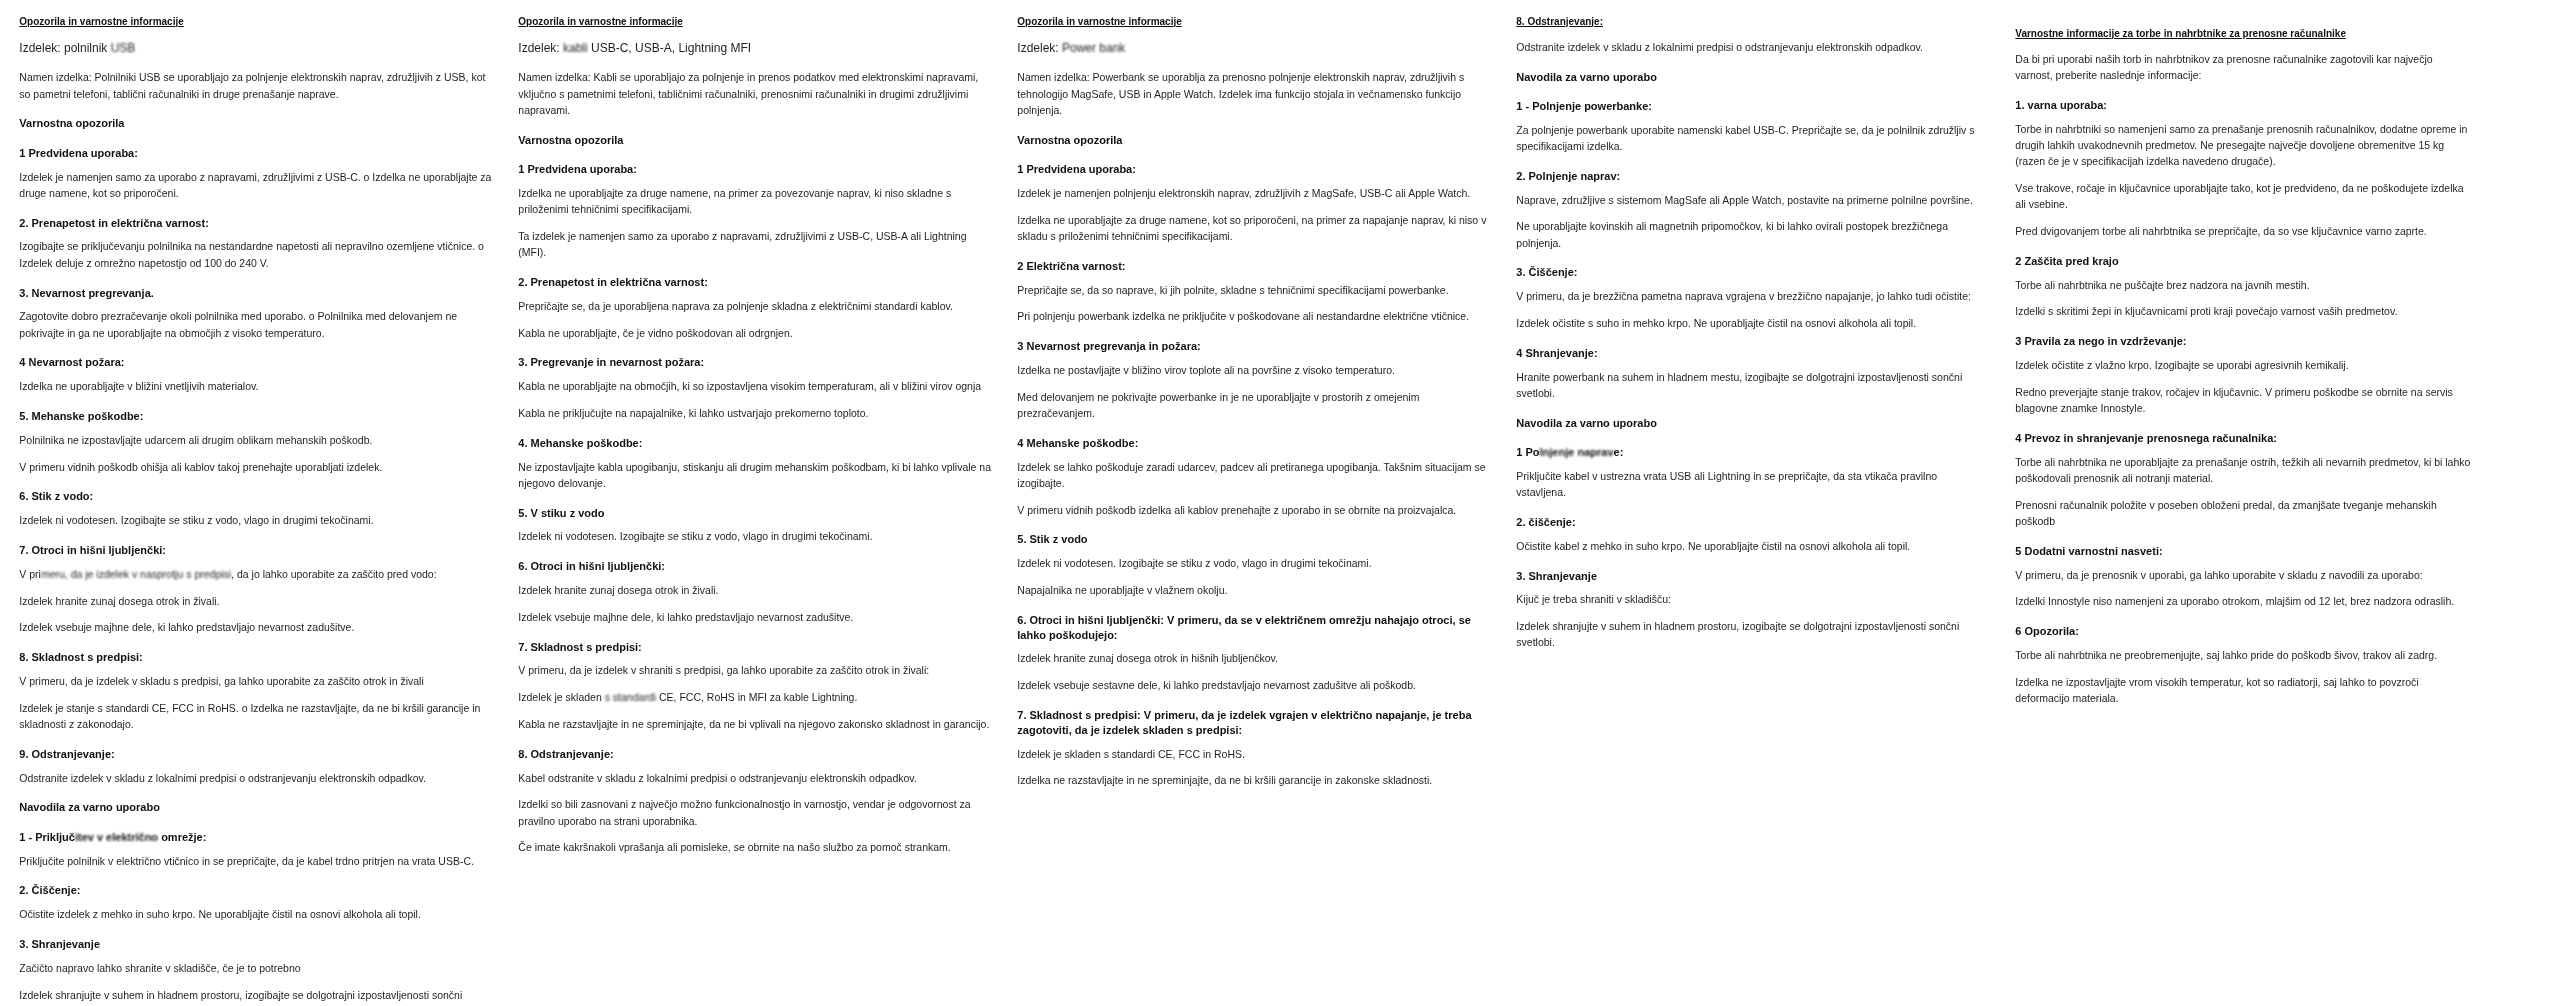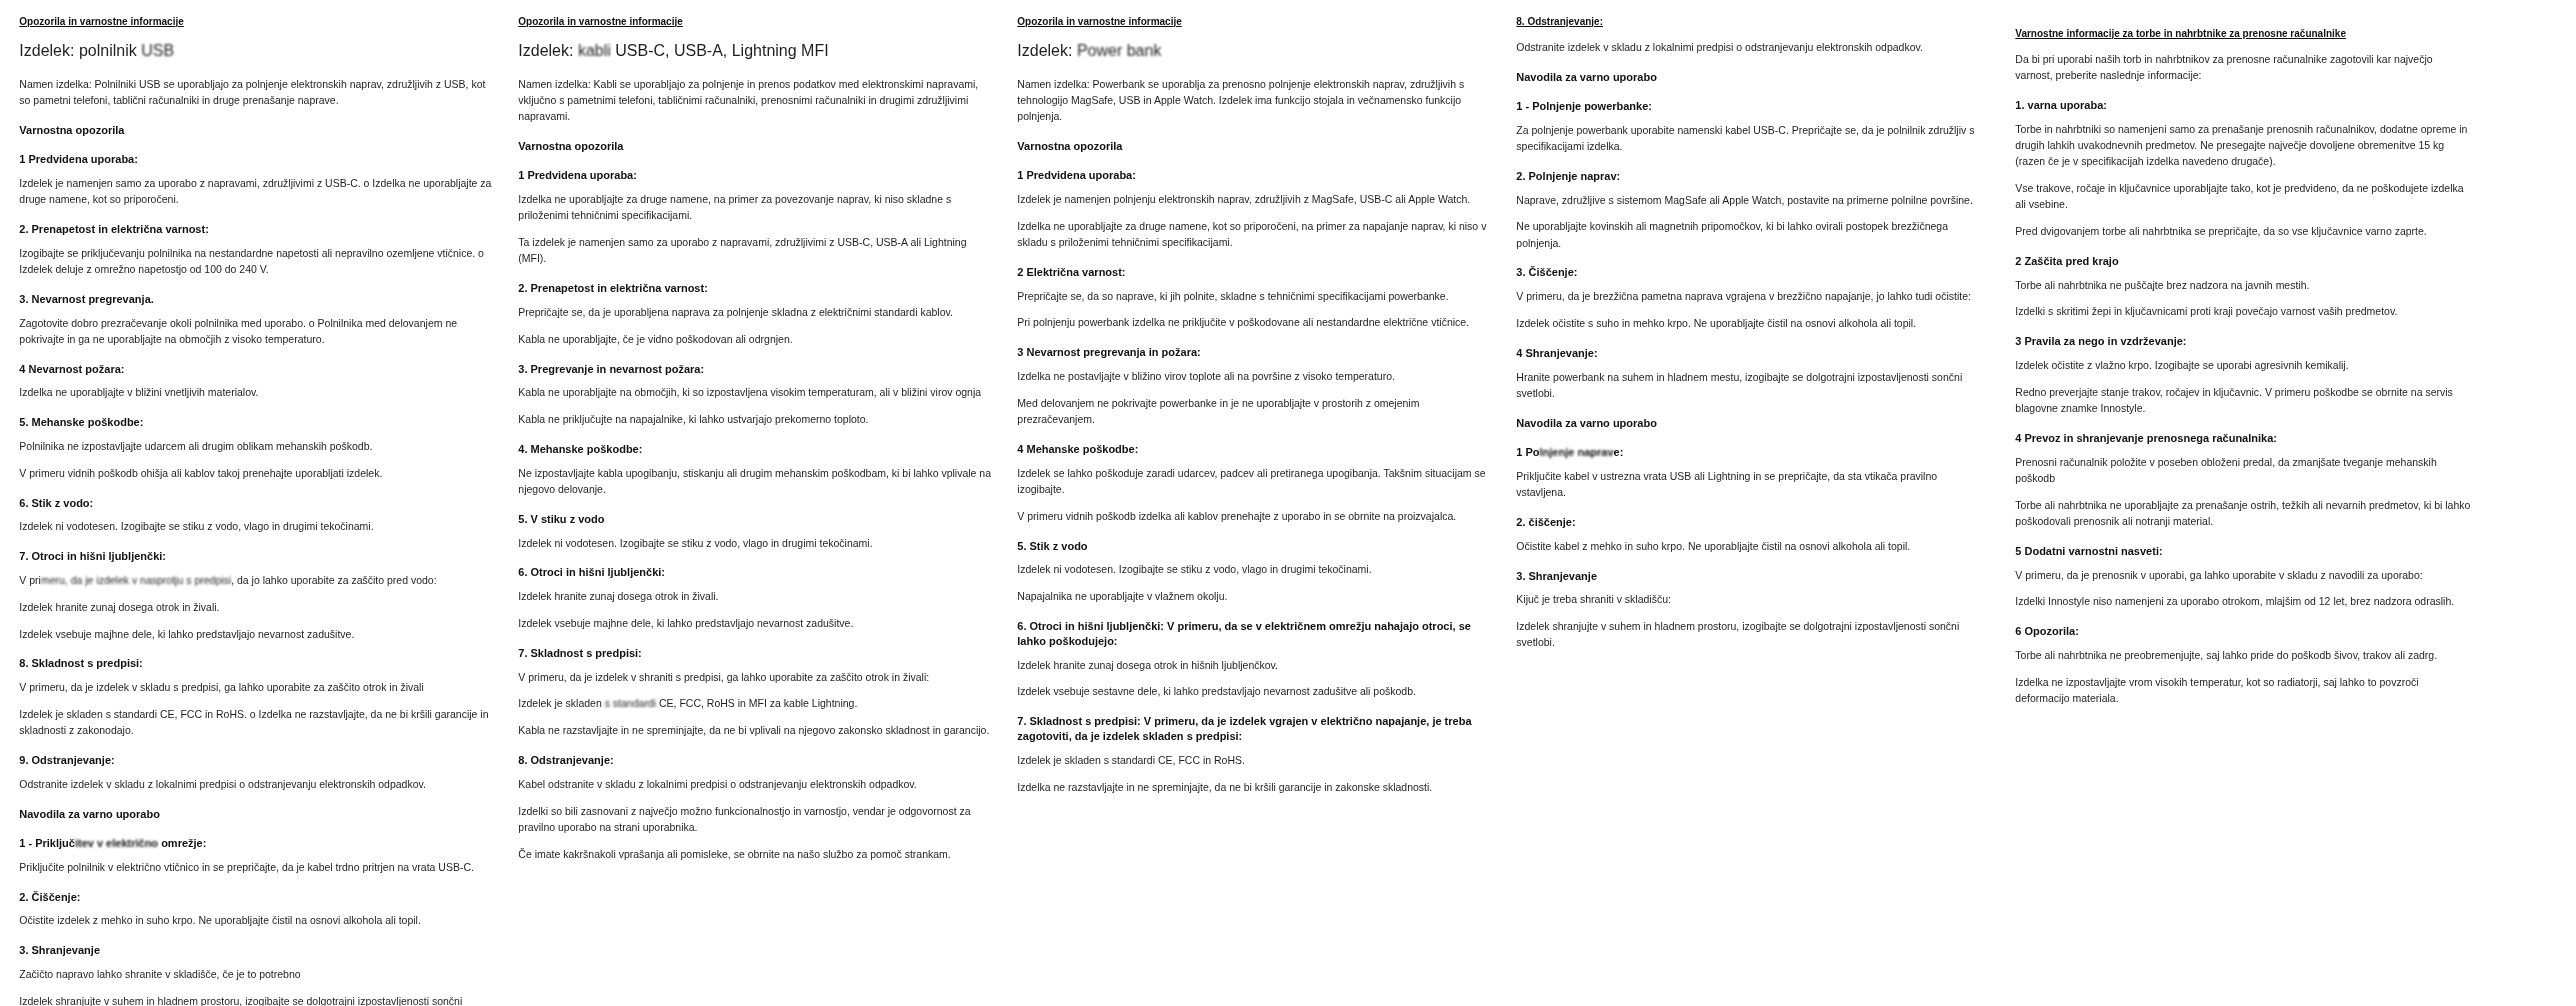--- a/index.html
+++ b/index.html
@@ -41,21 +41,21 @@
     line-height: 1.35;
     color: #111;
   }
   p.body {
     font-size: 10.5px;
     line-height: 1.55;
     margin: 0 0 10.5px 0;
     color: #1f1f1f;
   }
   p.lead {
-    font-size: 16px;
+    font-size: 12px;
     line-height: 1.55;
     margin: 0 0 12px 0;
     color: #1f1f1f;
   }
   .blurred {
     filter: blur(1.3px);
     display: inline;
   }
   .blurred-soft {
     filter: blur(0.9px);
@@ -91,21 +91,21 @@
       <h4 class="sub-title">6. Stik z vodo:</h4>
       <p class="body">Izdelek ni vodotesen. Izogibajte se stiku z vodo, vlago in drugimi tekočinami.</p>
       <h4 class="sub-title">7. Otroci in hišni ljubljenčki:</h4>
       <p class="body">
         <span>V pri</span><span class="blurred">meru, da je izdelek v nasprotju s predpisi</span><span>, da jo lahko uporabite za zaščito pred vodo:</span>
       </p>
       <p class="body">Izdelek hranite zunaj dosega otrok in živali.</p>
       <p class="body">Izdelek vsebuje majhne dele, ki lahko predstavljajo nevarnost zadušitve.</p>
       <h4 class="sub-title">8. Skladnost s predpisi:</h4>
       <p class="body">V primeru, da je izdelek v skladu s predpisi, ga lahko uporabite za zaščito otrok in živali</p>
-      <p class="body">Izdelek je skladen s standardi CE, FCC in RoHS. o Izdelka ne razstavljajte, da ne bi kršili garancije in skladnosti z zakonodajo.</p>
+      <p class="body">Izdelek je stanje s standardi CE, FCC in RoHS. o Izdelka ne razstavljajte, da ne bi kršili garancije in skladnosti z zakonodajo.</p>
       <h4 class="sub-title">9. Odstranjevanje:</h4>
       <p class="body">Odstranite izdelek v skladu z lokalnimi predpisi o odstranjevanju elektronskih odpadkov.</p>
       <h4 class="sub-title">Navodila za varno uporabo</h4>
       <h4 class="sub-title">
         <span>1 - Priključ</span><span class="blurred">itev v električno</span><span> omrežje:</span>
       </h4>
       <p class="body">Priključite polnilnik v električno vtičnico in se prepričajte, da je kabel trdno pritrjen na vrata USB-C.</p>
       <h4 class="sub-title">2. Čiščenje:</h4>
       <p class="body">Očistite izdelek z mehko in suho krpo. Ne uporabljajte čistil na osnovi alkohola ali topil.</p>
       <h4 class="sub-title">3. Shranjevanje</h4>
@@ -222,22 +222,22 @@
       <p class="body">Torbe in nahrbtniki so namenjeni samo za prenašanje prenosnih računalnikov, dodatne opreme in drugih lahkih uvakodnevnih predmetov. Ne presegajte največje dovoljene obremenitve 15 kg (razen če je v specifikacijah izdelka navedeno drugače).</p>
       <p class="body">Vse trakove, ročaje in ključavnice uporabljajte tako, kot je predvideno, da ne poškodujete izdelka ali vsebine.</p>
       <p class="body">Pred dvigovanjem torbe ali nahrbtnika se prepričajte, da so vse ključavnice varno zaprte.</p>
       <h4 class="sub-title">2 Zaščita pred krajo</h4>
       <p class="body">Torbe ali nahrbtnika ne puščajte brez nadzora na javnih mestih.</p>
       <p class="body">Izdelki s skritimi žepi in ključavnicami proti kraji povečajo varnost vaših predmetov.</p>
       <h4 class="sub-title">3 Pravila za nego in vzdrževanje:</h4>
       <p class="body">Izdelek očistite z vlažno krpo. Izogibajte se uporabi agresivnih kemikalij.</p>
       <p class="body">Redno preverjajte stanje trakov, ročajev in ključavnic. V primeru poškodbe se obrnite na servis blagovne znamke Innostyle.</p>
       <h4 class="sub-title">4 Prevoz in shranjevanje prenosnega računalnika:</h4>
+      <p class="body">Torbe ali nahrbtnika ne uporabljajte za prenašanje ostrih, težkih ali nevarnih predmetov, ki bi lahko poškodovali prenosnik ali notranji material.</p>
       <p class="body">Prenosni računalnik položite v poseben obloženi predal, da zmanjšate tveganje mehanskih poškodb</p>
-      <p class="body">Torbe ali nahrbtnika ne uporabljajte za prenašanje ostrih, težkih ali nevarnih predmetov, ki bi lahko poškodovali prenosnik ali notranji material.</p>
       <h4 class="sub-title">5 Dodatni varnostni nasveti:</h4>
       <p class="body">V primeru, da je prenosnik v uporabi, ga lahko uporabite v skladu z navodili za uporabo:</p>
       <p class="body">Izdelki Innostyle niso namenjeni za uporabo otrokom, mlajšim od 12 let, brez nadzora odraslih.</p>
       <h4 class="sub-title">6 Opozorila:</h4>
       <p class="body">Torbe ali nahrbtnika ne preobremenjujte, saj lahko pride do poškodb šivov, trakov ali zadrg.</p>
       <p class="body">Izdelka ne izpostavljajte vrom visokih temperatur, kot so radiatorji, saj lahko to povzroči deformacijo materiala.</p>
     </div>
   </section>
 </div>
 

